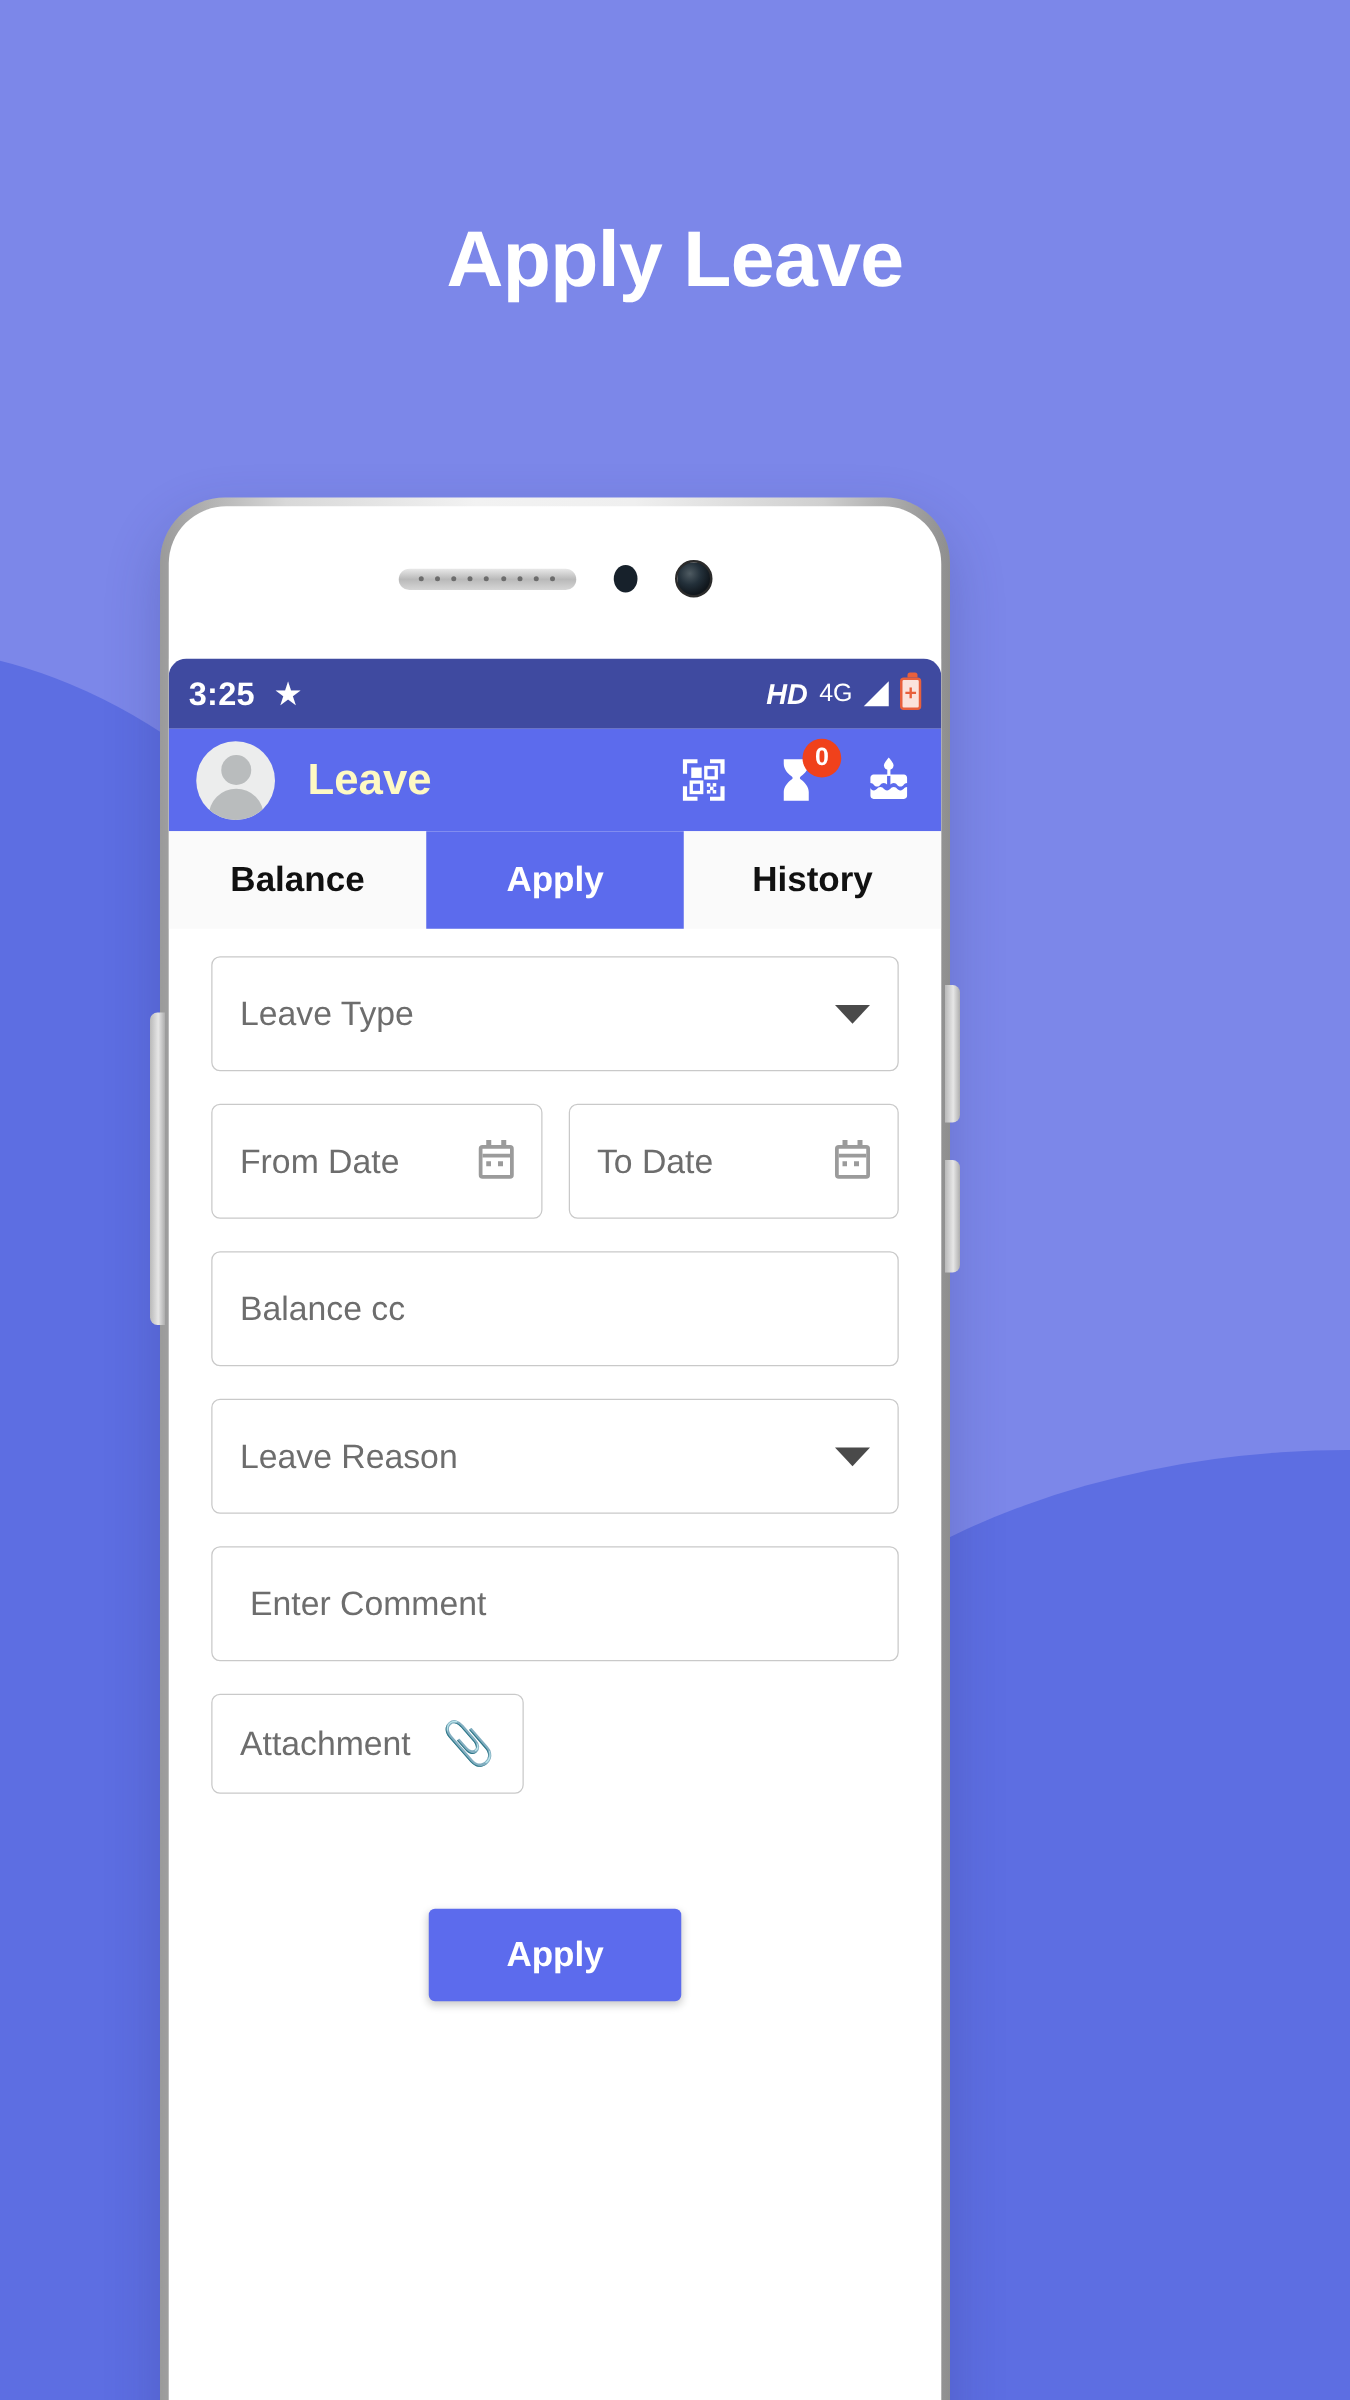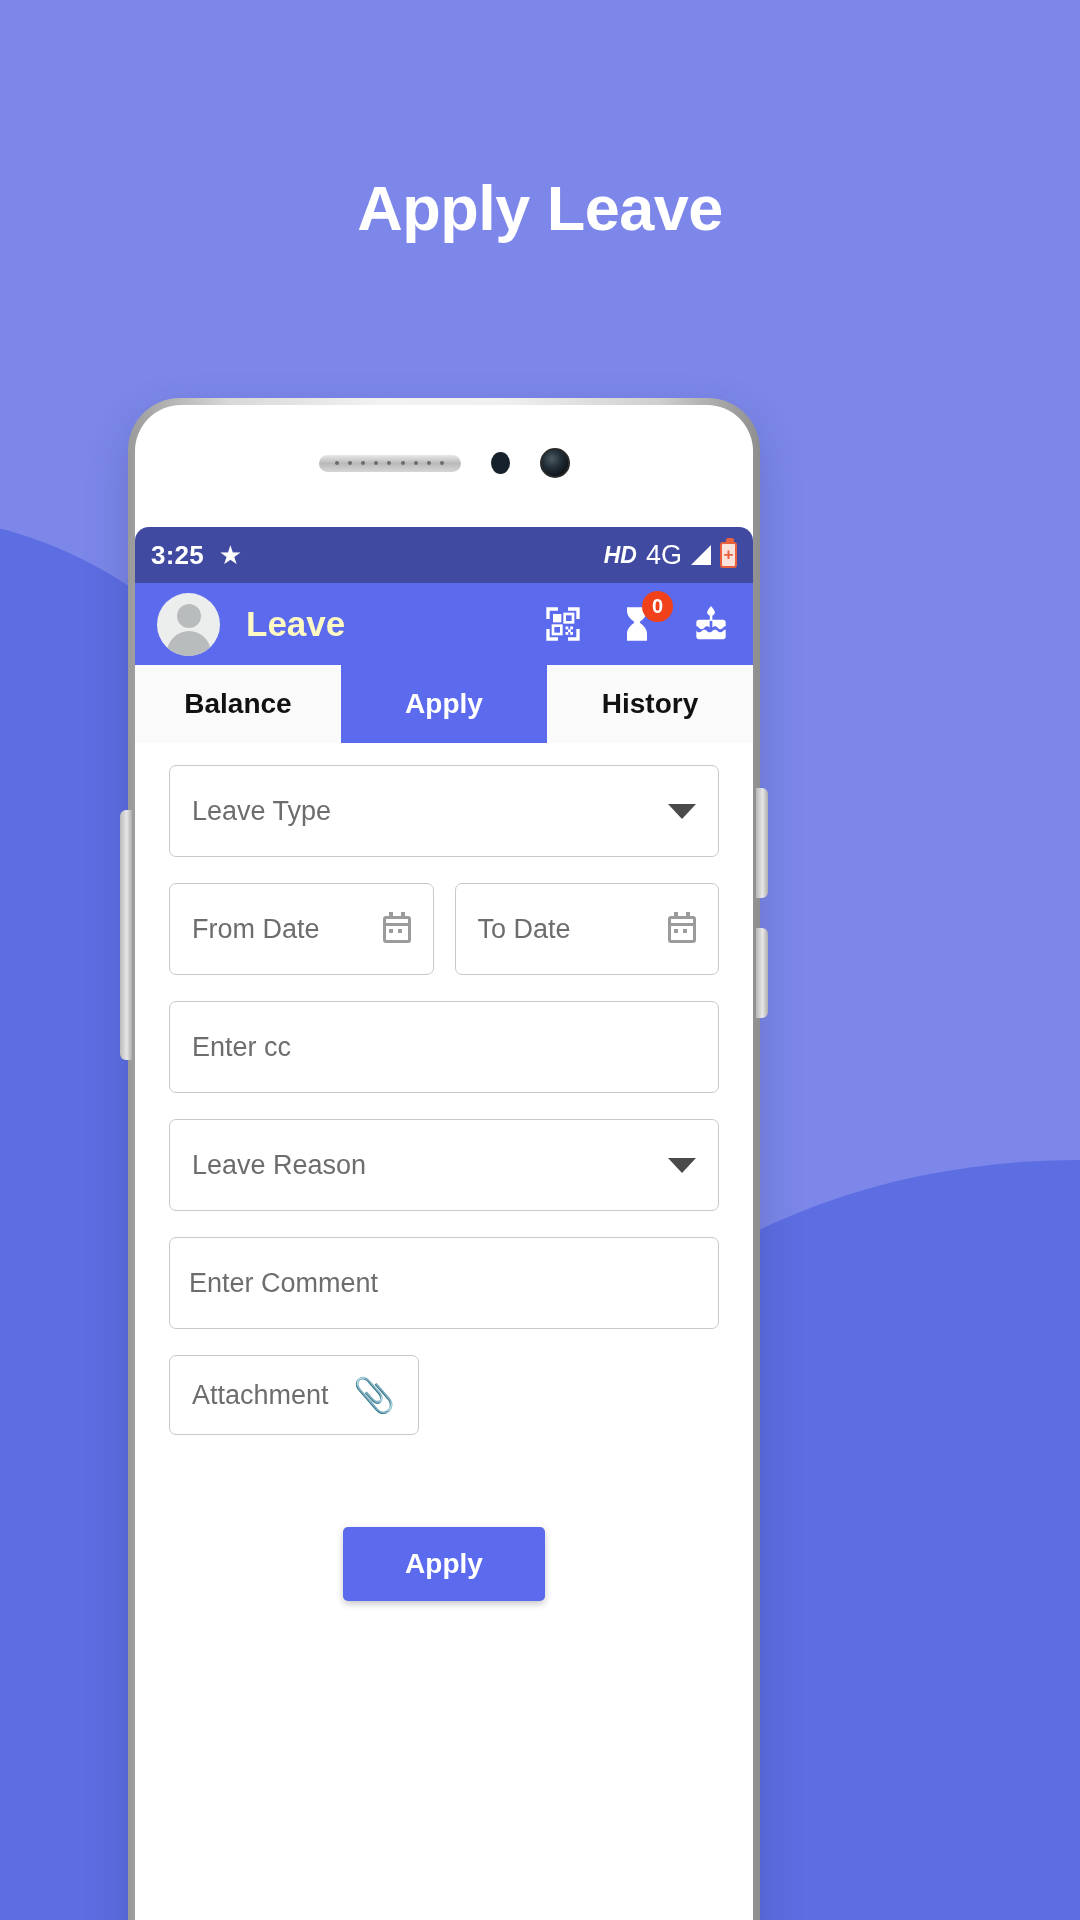--- a/index.html
+++ b/index.html
@@ -96,21 +96,21 @@
   .statusbar {
     height: 56px; background: #3f4aa0;
     display: flex; align-items: center;
     padding: 0 16px; color: #fff;
     border-radius: 14px 14px 0 0;
   }
   .sb-time { font-size: 26px; font-weight: bold; letter-spacing: 0.2px; }
   .sb-star { font-size: 26px; margin-left: 15px; line-height: 1; }
   .sb-right { margin-left: auto; display: flex; align-items: center; gap: 9px; }
   .sb-hd { font-size: 23px; font-weight: bold; font-style: italic; }
-  .sb-4g { font-size: 27px; }
+  .sb-4g { font-size: 20px; }
   .sb-signal {
     width: 0; height: 0;
     border-left: 20px solid transparent;
     border-bottom: 20px solid #ffffff;
   }
   .sb-batt {
     width: 17px; height: 26px; border: 2.5px solid #e8603c;
     border-radius: 3px; position: relative; background: #fbe3dc;
   }
   .sb-batt::before {
@@ -166,21 +166,21 @@
     height: 80px; border: 1.6px solid #c9c9c9; border-radius: 7px;
     display: flex; align-items: center; padding: 0 22px;
     background: #fff; color: #6d6d6d; font-size: 27px;
     margin-bottom: 26px;
     justify-content: space-between;
   }
   .field .ph { flex: 1; }
   .row { display: flex; gap: 21px; margin-bottom: 26px; }
   .row .field { flex: 1; margin-bottom: 0; }
   .field.tall { height: 92px; }
-  .field.comment { height: 92px; padding: 0 19px; align-items: center; }
+  .field.comment { height: 92px; padding: 0 30px; align-items: center; }
   .field.attach { width: 250px; margin-bottom: 0; }
   .caret {
     width: 0; height: 0;
     border-left: 14px solid transparent;
     border-right: 14px solid transparent;
     border-top: 15px solid #4a4a4a;
   }
   .cal {
     width: 28px; height: 27px; border: 3px solid #9b9b9b; border-radius: 3px;
     position: relative;
@@ -317,21 +317,21 @@
             </div>
             <div class="field tall">
               <span class="ph">To Date</span>
               <span class="cal">
                   <em></em>
                 </span>
             </div>
           </div>
 
           <div class="field tall">
-            <span class="ph">Enter cc</span>
+            <span class="ph">Balance cc</span>
           </div>
 
           <div class="field tall">
             <span class="ph">Leave Reason</span>
             <span class="caret"></span>
           </div>
 
           <div class="field comment">
             <span class="ph">Enter Comment</span>
           </div>

